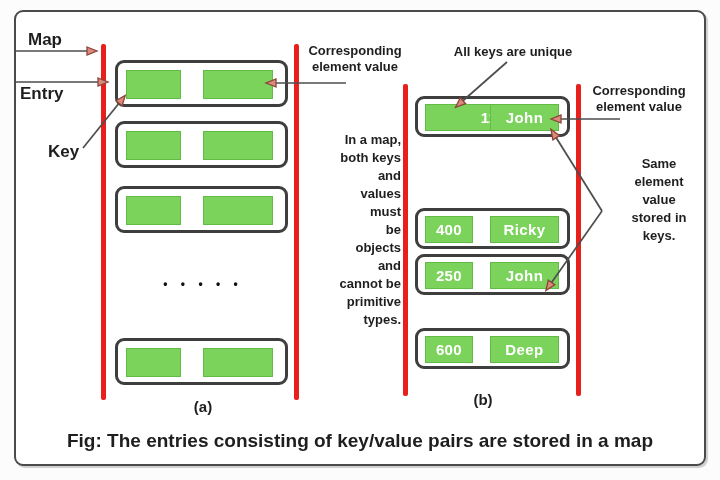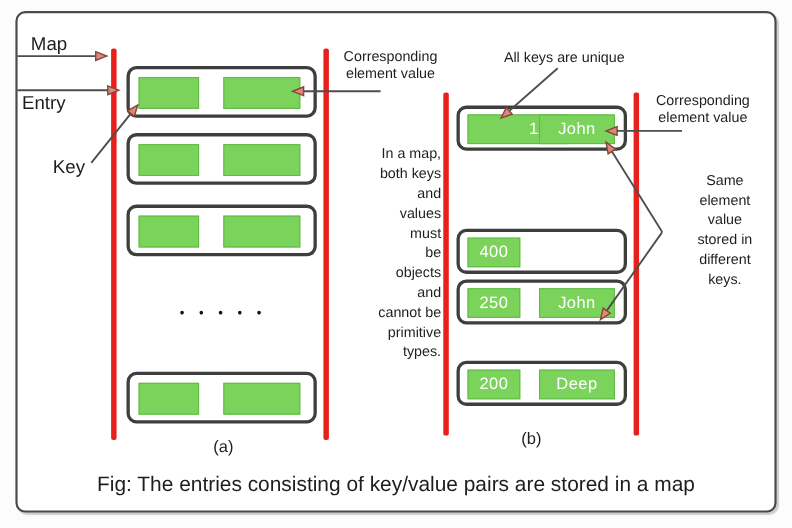--- a/index.html
+++ b/index.html
@@ -1,20 +1,20 @@
 <!DOCTYPE html>
 <html><head>
 <meta charset="utf-8">
 <style>
   html,body{margin:0;padding:0;background:#ffffff;}
   .canvas{
     position:relative;width:720px;height:480px;overflow:hidden;
     background:#fcfcfc;
     font-family:"Liberation Sans",sans-serif;
-    font-weight:normal;color:#1e1e1e;
+    font-weight:bold;color:#1e1e1e;
   }
   .frame{
     position:absolute;left:14px;top:10px;width:688px;height:452px;
     border:2px solid #4b4b4b;border-radius:9px;background:#ffffff;
     box-shadow:2px 2px 1px rgba(0,0,0,.18);
   }
   .redline{position:absolute;width:5px;background:#e8201c;border-radius:2px;}
   .entry-box{position:absolute;border:3px solid #3e3e3e;border-radius:9px;background:#ffffff;}
   .cell{position:absolute;background:#7bd35c;border:1px solid #60bc46;}
   .cell.txt{
@@ -86,41 +86,41 @@
 
   <div class="redline" style="left:403px;top:84px;height:312px;"></div>
   <div class="redline" style="left:576px;top:84px;height:312px;"></div>
 
   <div class="entry-box" style="left:415px;top:96px;width:149px;height:35px;">
     <div class="cell txt" style="left:7px;top:5px;width:46px;height:25px;padding-left:44px;">111</div>
     <div class="cell txt" style="left:72px;top:5px;width:67px;height:25px;">John</div>
   </div>
   <div class="entry-box" style="left:415px;top:208px;width:149px;height:35px;">
     <div class="cell txt" style="left:7px;top:5px;width:46px;height:25px;">400</div>
+    <div class="cell txt" style="left:72px;top:5px;width:67px;height:25px;">Ricky</div>
   </div>
   <div class="entry-box" style="left:415px;top:254px;width:149px;height:35px;">
     <div class="cell txt" style="left:7px;top:5px;width:46px;height:25px;">250</div>
     <div class="cell txt" style="left:72px;top:5px;width:67px;height:25px;">John</div>
   </div>
   <div class="entry-box" style="left:415px;top:328px;width:149px;height:35px;">
-    <div class="cell txt" style="left:7px;top:5px;width:46px;height:25px;">200</div>
+    <div class="cell txt" style="left:7px;top:5px;width:46px;height:25px;">600</div>
     <div class="cell txt" style="left:72px;top:5px;width:67px;height:25px;">Deep</div>
   </div>
 
   <div class="lbl" style="left:586px;top:83px;width:106px;">
     <div>Corresponding</div>
     <div>element value</div>
   </div>
 
   <div class="note" style="left:618px;top:155px;width:82px;">
     <div>Same</div>
     <div>element</div>
     <div>value</div>
     <div>stored in</div>
-    <div>different</div>
     <div>keys.</div>
   </div>
 
   <div class="subcap" style="left:458px;top:391px;width:50px;text-align:center;">(b)</div>
 
   <div class="figcap">Fig: The entries consisting of key/value pairs are stored in a map</div>
 
   <svg class="overlay" width="720" height="480" viewBox="0 0 720 480">
     <defs>
       <marker id="ah" markerWidth="13" markerHeight="12" refX="9" refY="5" orient="auto" markerUnits="userSpaceOnUse">

